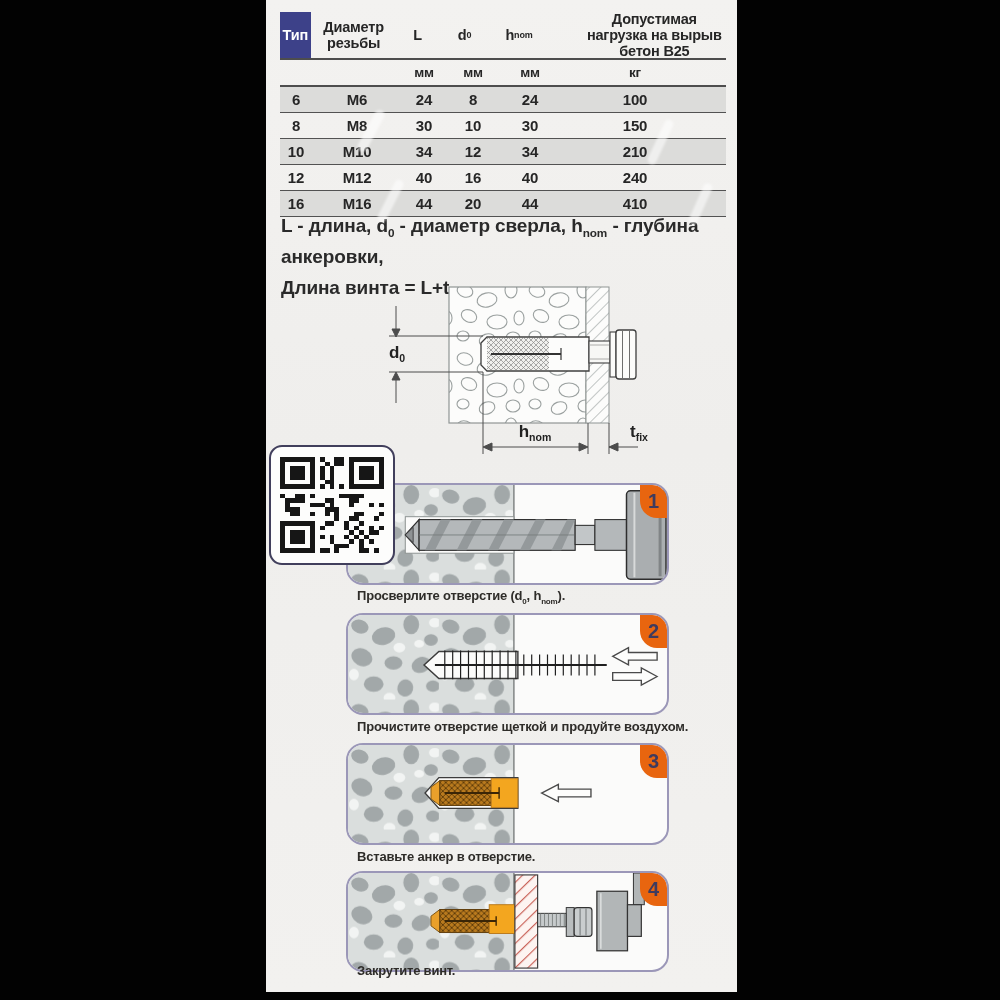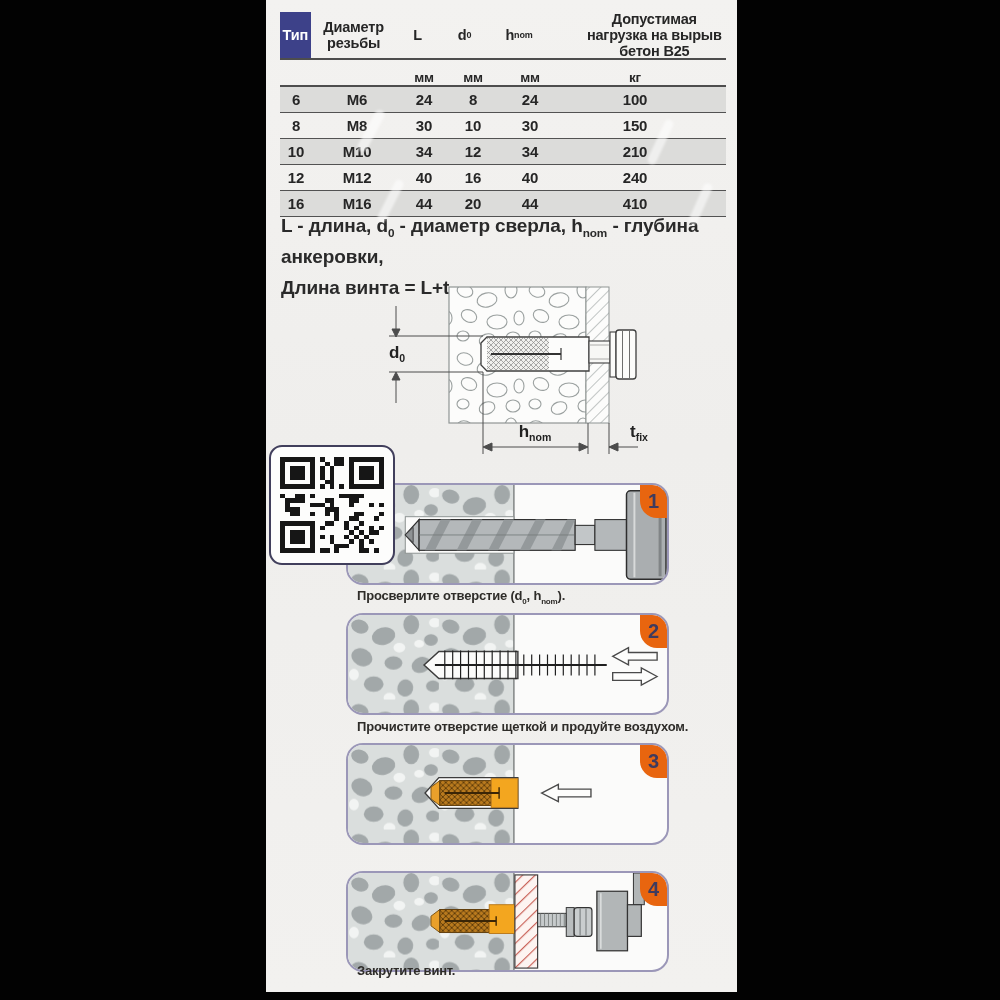--- a/index.html
+++ b/index.html
@@ -13,21 +13,21 @@
   }
   
   .spec-table{position:absolute;left:14px;top:12px;width:446px;color:#262626;letter-spacing:-0.2px;}
   .trow{display:flex;align-items:center;}
   .c1{width:32px;} .c2{width:90px;} .c3{width:44px;} .c4{width:54px;} .c5{width:60px;} .c6{width:150px;}
   .cell{text-align:center;font-weight:700;}
   .thead{height:46px;border-bottom:2px solid #4d4d4d;align-items:stretch;}
   .thead .cell{display:flex;align-items:center;justify-content:center;font-size:14.5px;line-height:1.12;}
   .type-box{background:#3d4189;color:#fff;font-size:15px;}
   .load-hd{font-size:13.2px;margin-left:35px;}
-  .tunits{height:25px;border-bottom:2px solid #4d4d4d;align-items:flex-end;}
+  .tunits{height:25px;border-bottom:2px solid #4d4d4d;}
   .tunits .cell{font-size:13.5px;}
   .drow{height:25px;border-bottom:1.6px solid #525252;font-size:15px;}
   .drow.gray{background:#dcdcda;}
   sub{font-size:62%;line-height:0;}
   
   .footnote{position:absolute;left:15px;top:211px;width:440px;font-size:19px;font-weight:600;color:#2a2a2a;line-height:1.62;letter-spacing:-0.1px;}
   
   .diagram-svg{position:absolute;left:115px;top:280px;width:320px;height:190px;}
   .dim-label{position:absolute;font-size:17px;font-weight:700;color:#222;text-align:center;}
   .lbl-d0{left:117px;top:343px;width:28px;}
@@ -513,20 +513,21 @@
         <rect x="145" y="35" width="27" height="30" fill="#f3a61f" stroke="#b97a1e" stroke-width="1"></rect>
         <line x1="98" y1="50" x2="153" y2="50" stroke="#3a2506" stroke-width="2"></line>
         <line x1="153" y1="44" x2="153" y2="56" stroke="#3a2506" stroke-width="1.4"></line>
       </g>
       <polygon points="196,50 213,41 213,46 246,46 246,54 213,54 213,59" fill="#fdfdfc" stroke="#4a4a4a" stroke-width="1.4"></polygon>
     </svg>
     <div class="badge">
         <span>3</span>
       </div>
   </div>
+  <div class="caption cap3"><span>Вставьте анкер в отверстие.</span></div>
 
   <div class="panel p4">
     <svg viewBox="0 0 323 101" preserveAspectRatio="none">
       <rect x="0" y="0" width="168" height="101" fill="url(#pebFill)"></rect>
       <line x1="168" y1="0" x2="168" y2="101" stroke="#6f7473" stroke-width="1.3"></line>
       <g>
         <polygon points="84,45 93,38 93,62 84,55" fill="#e9a02b" stroke="#7a5210" stroke-width="1"></polygon>
         <rect x="93" y="38" width="50" height="24" fill="url(#knurlBrown)" stroke="#5f3c0a" stroke-width="1"></rect>
         <rect x="143" y="33" width="26" height="30" fill="#f3a61f" stroke="#b97a1e" stroke-width="1"></rect>
         <line x1="98" y1="50" x2="150" y2="50" stroke="#3a2506" stroke-width="2"></line>

